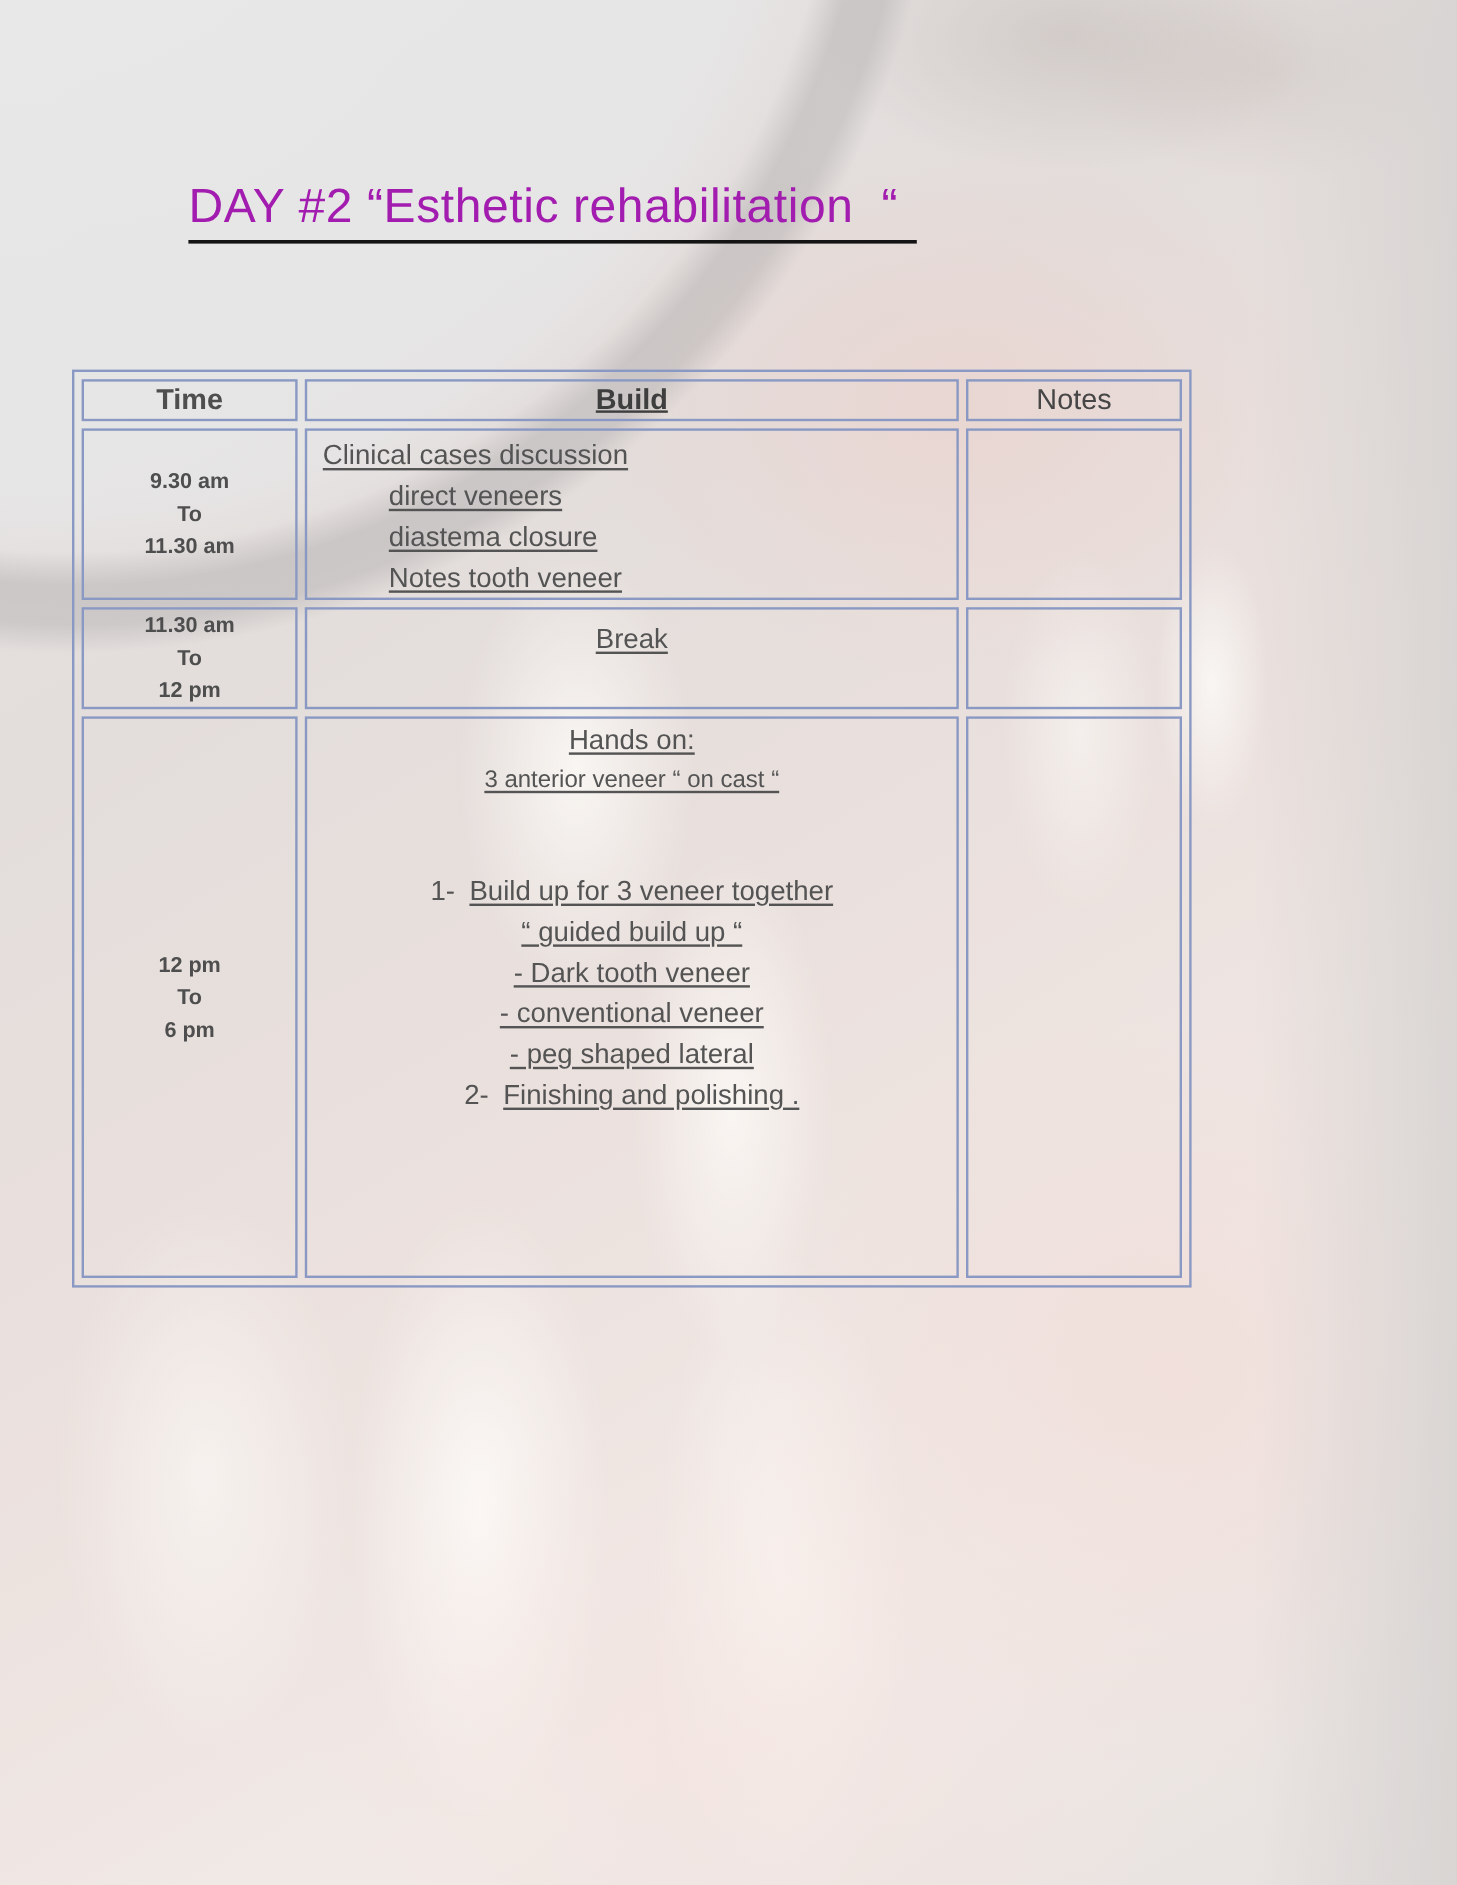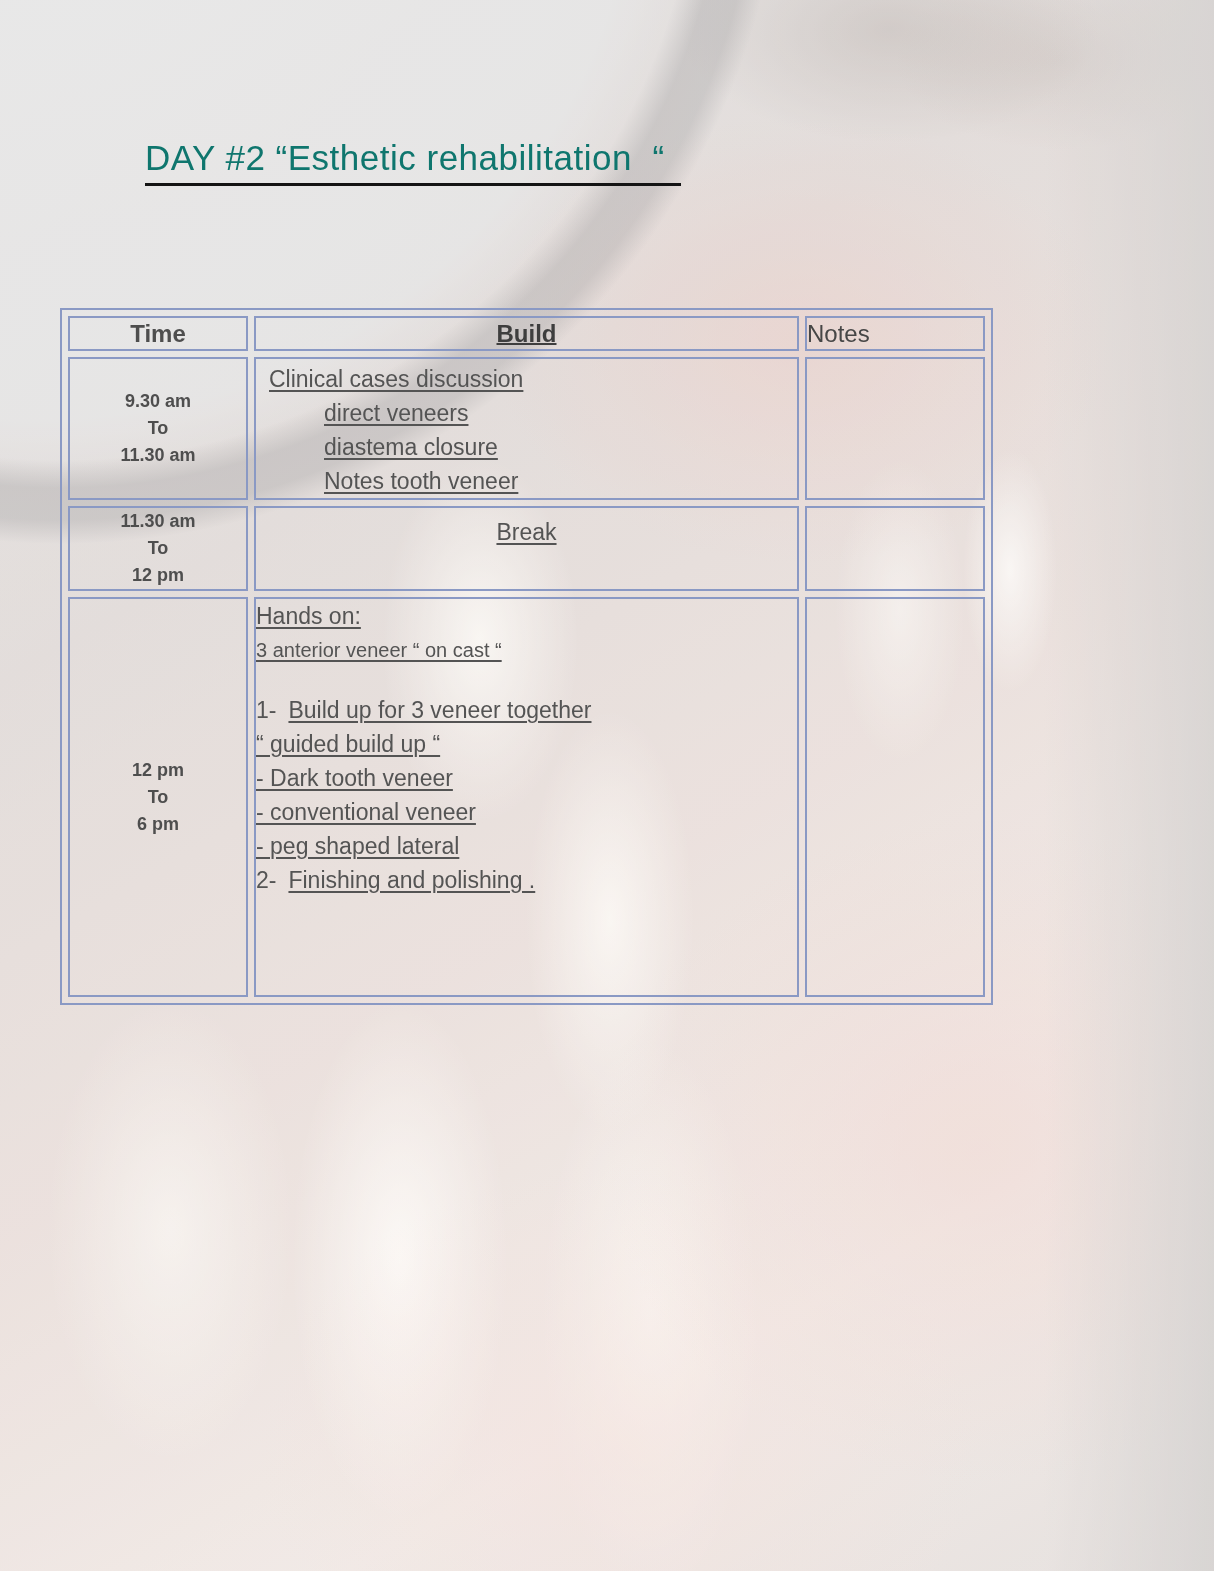--- a/index.html
+++ b/index.html
@@ -35,62 +35,62 @@
       radial-gradient(ellipse 150px 360px at 400px 1260px, rgba(253,250,246,0.85), rgba(253,250,246,0) 72%),
       radial-gradient(ellipse 150px 390px at 650px 1320px, rgba(250,246,240,0.75), rgba(250,246,240,0) 72%),
       radial-gradient(ellipse 90px 210px at 900px 610px, rgba(248,244,240,0.65), rgba(248,244,240,0) 72%),
       radial-gradient(ellipse 65px 170px at 1010px 570px, rgba(252,250,247,0.8), rgba(252,250,247,0) 72%),
       radial-gradient(ellipse 170px 320px at 170px 1230px, rgba(247,243,238,0.75), rgba(247,243,238,0) 72%),
       
       linear-gradient(150deg, #dbdbdb 0%, #d8d0cd 30%, #e4d6d1 55%, #ece2dd 78%, #ddd6d3 100%);
   }
 
   .doc-title {
-    position: absolute; left: 145px; top: 138px; margin: 0;
-    font-size: 35px; font-weight: 400; letter-spacing: 0.5px;
-    color: #0f766e;
+    position: absolute; left: 145px; top: 138px; margin: 12px;
+    font-size: 40px; font-weight: 400; letter-spacing: 0.5px;
+    color: #a21caf;
     border-bottom: 3px solid #141414;
     padding: 0 16px 5px 0;
     white-space: pre;
   }
 
   table.schedule {
     position: absolute; left: 60px; top: 308px;
     width: 925px; table-layout: fixed;
     border-collapse: separate; border-spacing: 6px;
     border: 2px solid #8a99c4;
   }
   td {
     border: 2px solid #8a99c4;
     padding: 0; overflow: hidden;
   }
   td.h-time  { height: 35px; font-size: 24px; font-weight: bold; color: #4e4e4e; text-align: center; vertical-align: middle; }
   td.h-title { font-size: 24px; font-weight: bold; color: #3e3e3e; text-align: center; vertical-align: middle; text-decoration: underline; text-decoration-thickness: 2px; }
-  td.h-notes { font-size: 24px; color: #464646; text-align: left; vertical-align: middle; }
+  td.h-notes { font-size: 24px; color: #464646; text-align: center; vertical-align: middle; }
 
   td.time-cell {
     font-size: 18px; font-weight: bold; color: #4e4e4e;
     text-align: center; vertical-align: middle; line-height: 27px;
   }
   td.r1 { height: 140px; }
   td.r2 { height: 74px; }
-  td.r3 { height: 400px; }
+  td.r3 { height: 468px; text-align: center; }
 
   td.content-cell { vertical-align: top; font-size: 23px; color: #545454; }
   .content-cell p { margin: 0; line-height: 34px; }
   .u { text-decoration: underline; text-decoration-thickness: 2px; text-underline-offset: 3px; }
 
   .r1-l1 { padding: 3px 0 0 13px; }
   .r1-li { padding-left: 68px; }
 
   .break-cell { text-align: center; padding-top: 7px; }
 
   .hands   { margin: 3px 0 0 48px; }
   .big     { font-size: 20px; line-height: 38px; margin: 1px 0 0 11px; }
-  .list1   { margin-top: 26px; }
+  .list1   { margin-top: 58px; }
   .li      { line-height: 33px; }
   .li-first{ margin-left: 86px; }
   .li-cont { margin-left: 122px; }
   .num     { text-decoration: none; margin-right: 12px; }
   .item2   { margin-top: 35px; margin-left: 86px; line-height: 33px; }
 </style>
 </head>
 <body>
 
 <div class="bg"></div>

